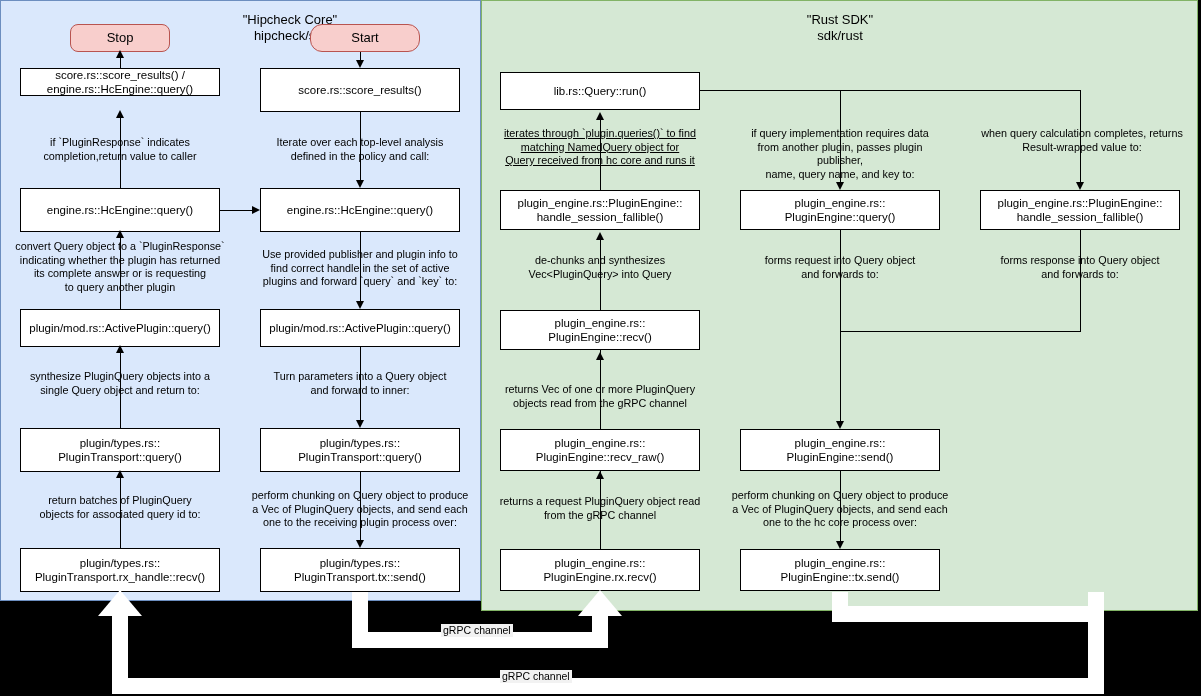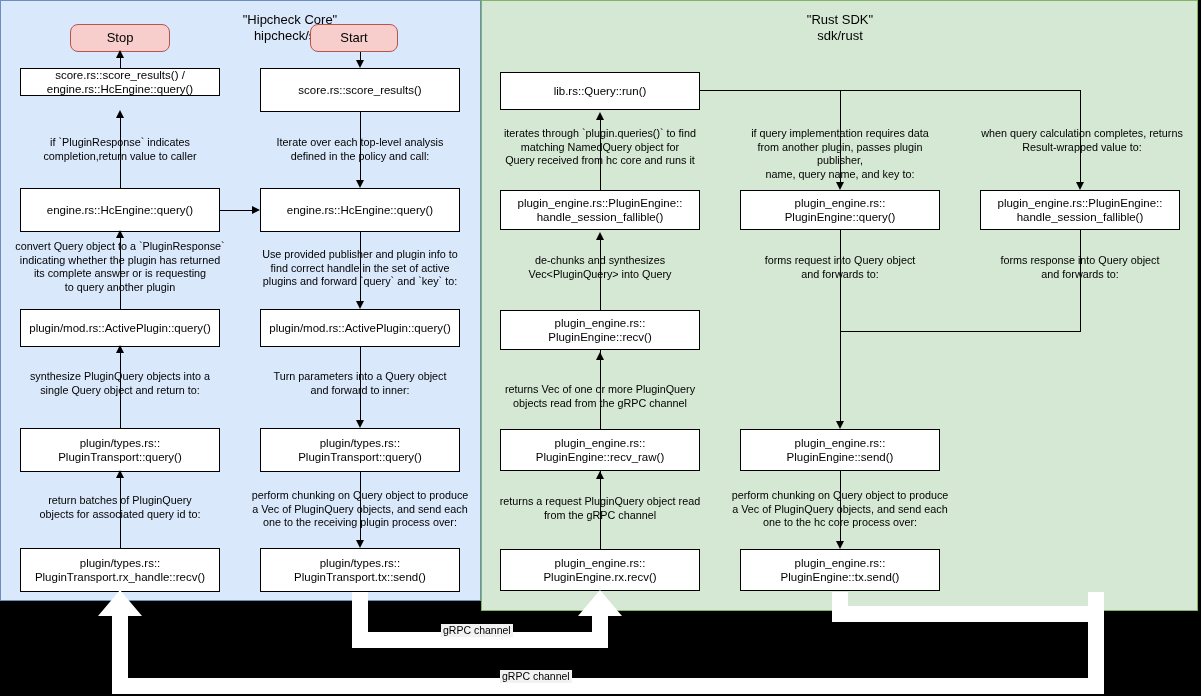--- a/index.html
+++ b/index.html
@@ -47,21 +47,21 @@
   <div class="panel-title" id="core-title">
     <div>"Hipcheck Core"</div>
     <div>hipcheck/src</div>
   </div>
   <div class="panel-title" id="sdk-title">
     <div>"Rust SDK"</div>
     <div>sdk/rust</div>
   </div>
 
   <div class="node term" style="left: 70px; top: 24px; width: 100px; height: 28px; white-space: pre-line;">Stop</div>
-  <div class="node term" style="left: 310px; top: 24px; width: 88px; height: 28px; white-space: pre-line;">Start</div>
+  <div class="node term" style="left: 310px; top: 24px; width: 110px; height: 28px; white-space: pre-line; border-radius: 12px;">Start</div>
 
   <div class="node" style="left: 20px; top: 68px; width: 200px; height: 28px; white-space: pre-line;">score.rs::score_results() /
 engine.rs::HcEngine::query()</div>
   <div class="node" style="left: 20px; top: 188px; width: 200px; height: 44px; white-space: pre-line;">engine.rs::HcEngine::query()</div>
   <div class="node" style="left: 20px; top: 309px; width: 200px; height: 38px; white-space: pre-line;">plugin/mod.rs::ActivePlugin::query()</div>
   <div class="node" style="left: 20px; top: 428px; width: 200px; height: 44px; white-space: pre-line;">plugin/types.rs::
 PluginTransport::query()</div>
   <div class="node" style="left: 20px; top: 548px; width: 200px; height: 44px; white-space: pre-line;">plugin/types.rs::
 PluginTransport.rx_handle::recv()</div>
 
@@ -143,21 +143,21 @@
 
   <div class="vline" style="left:600px;top:236px;height:74px;"></div>
   <div class="arr-up" style="left:595.5px;top:232px;"></div>
 
   <div class="vline" style="left:600px;top:350px;height:79px;"></div>
   <div class="arr-up" style="left:595.5px;top:352px;"></div>
 
   <div class="vline" style="left:600px;top:471px;height:78px;"></div>
   <div class="arr-up" style="left:595.5px;top:471px;"></div>
 
-  <div class="lbl" style="left:492px;top:127px;width:216px;white-space:pre-line;">iterates through `plugin.queries()` to find
+  <div class="lbl" style="left:492px;top:127px;width:216px;white-space:pre-line;text-decoration:underline;">iterates through `plugin.queries()` to find
 matching NamedQuery object for
 Query received from hc core and runs it</div>
   <div class="lbl" style="left:500px;top:254px;width:200px;white-space:pre-line;">de-chunks and synthesizes
 Vec&lt;PluginQuery&gt; into Query</div>
   <div class="lbl" style="left:494px;top:383px;width:212px;white-space:pre-line;">returns Vec of one or more PluginQuery
 objects read from the gRPC channel</div>
   <div class="lbl" style="left:494px;top:495px;width:212px;white-space:pre-line;">returns a request PluginQuery object read
 from the gRPC channel</div>
 
   <div class="node" style="left: 740px; top: 190px; width: 200px; height: 40px; white-space: pre-line;">plugin_engine.rs::

